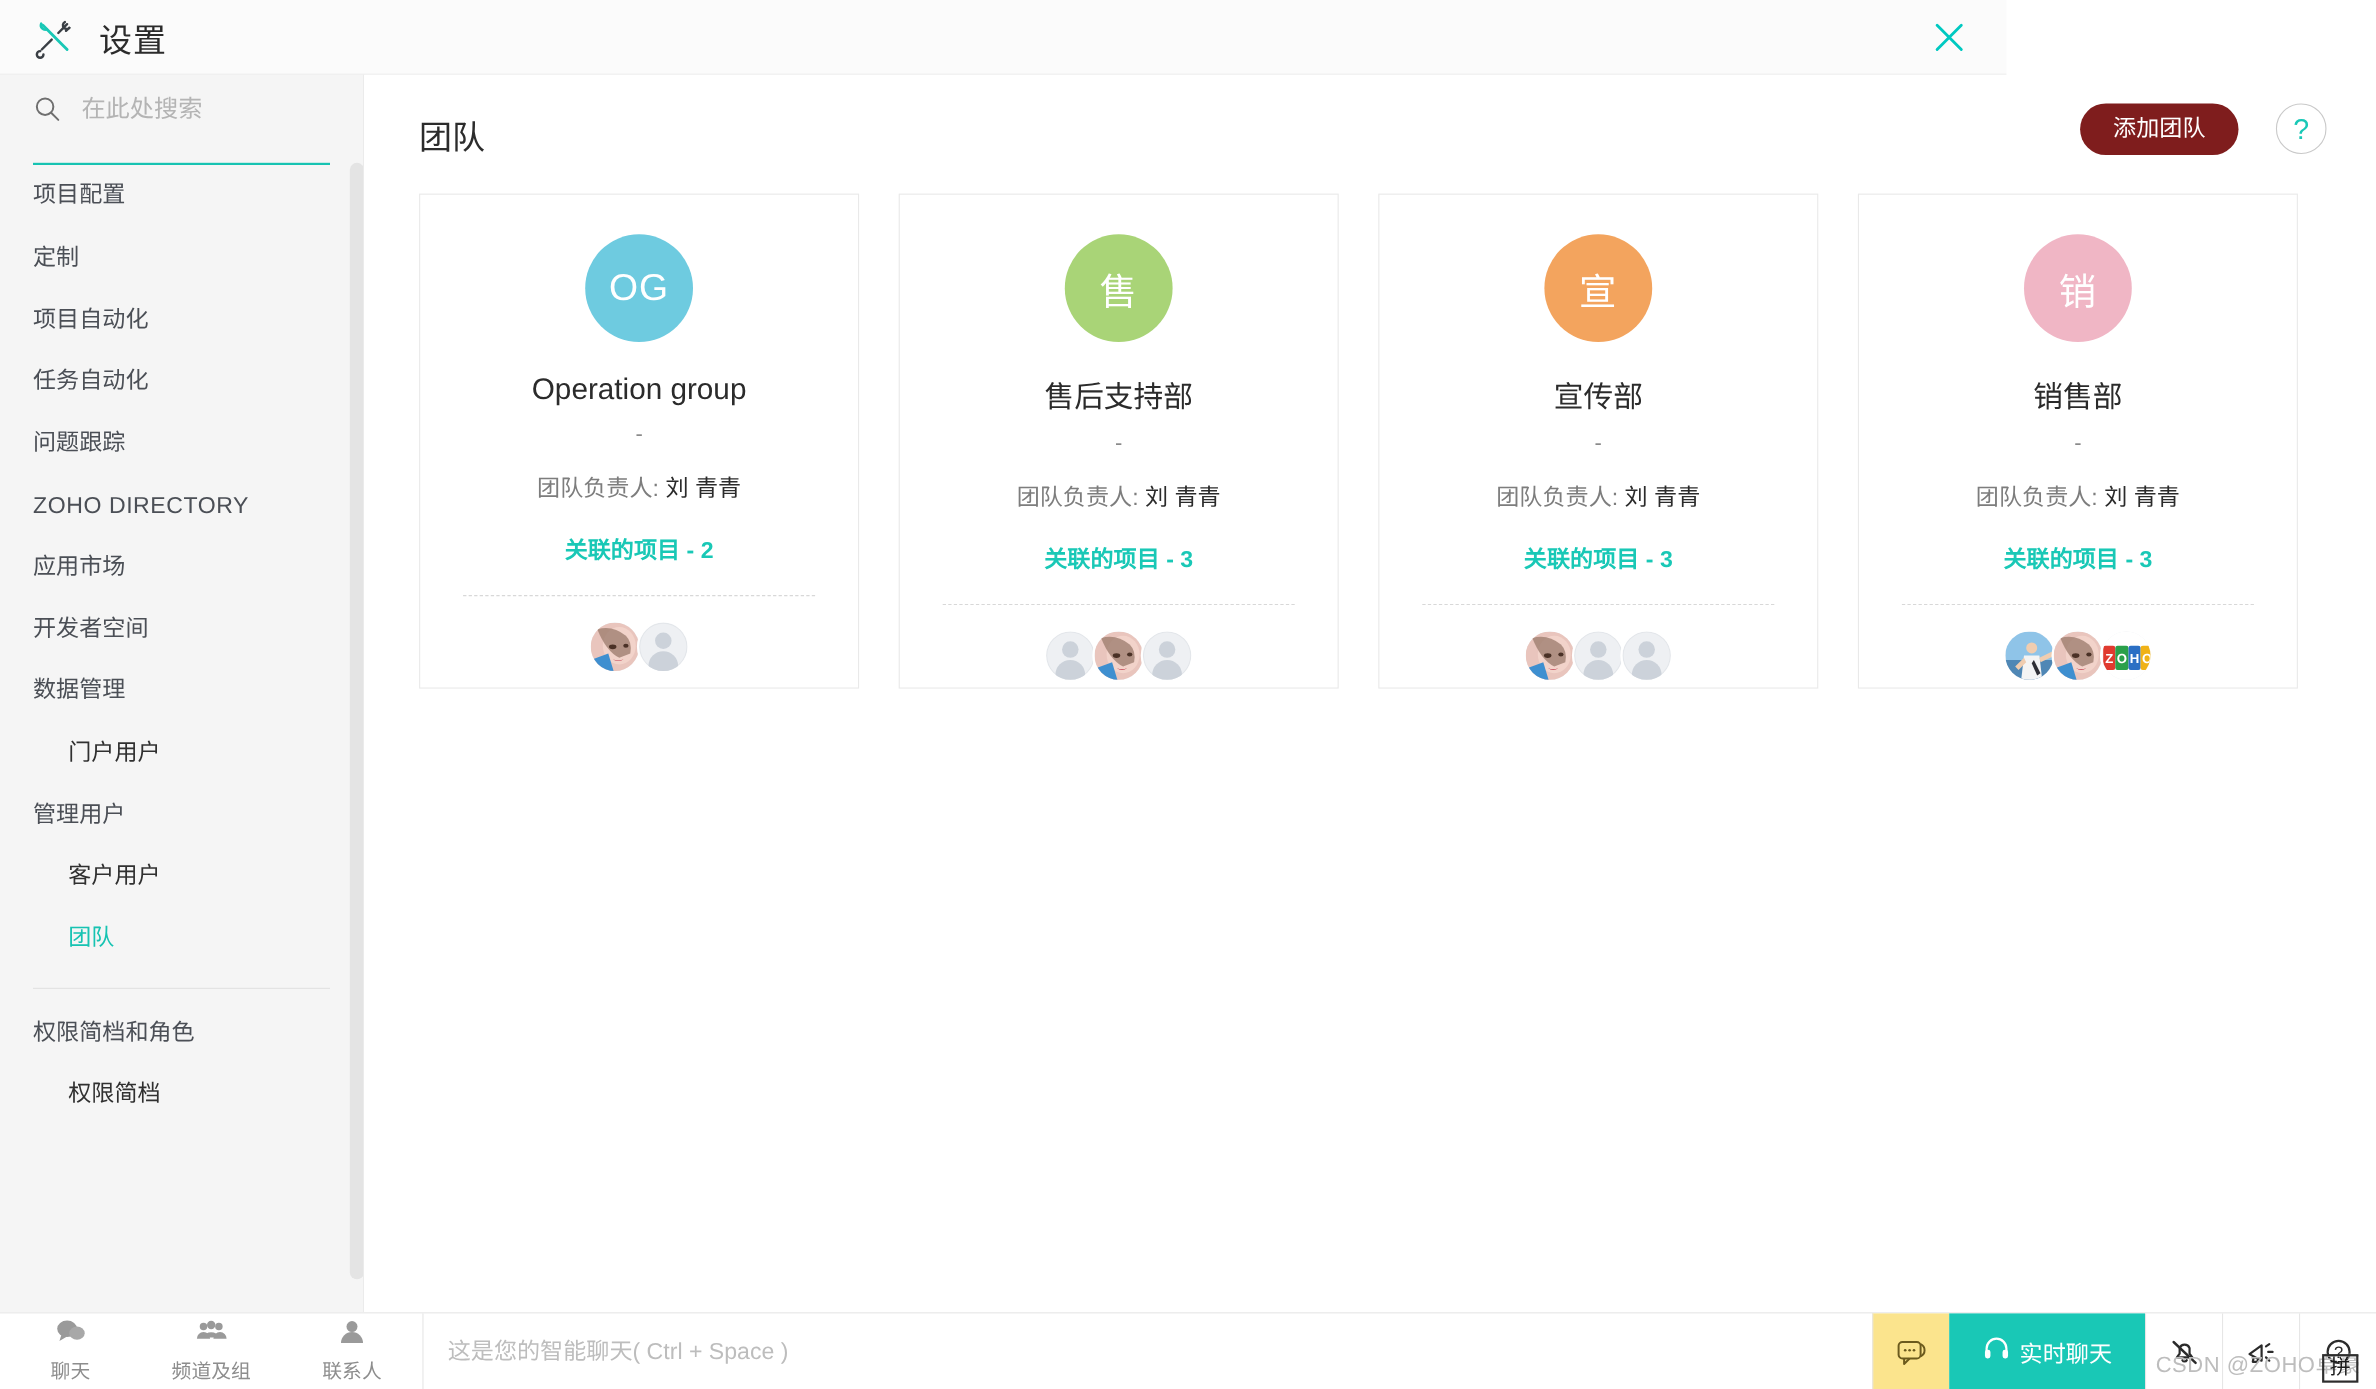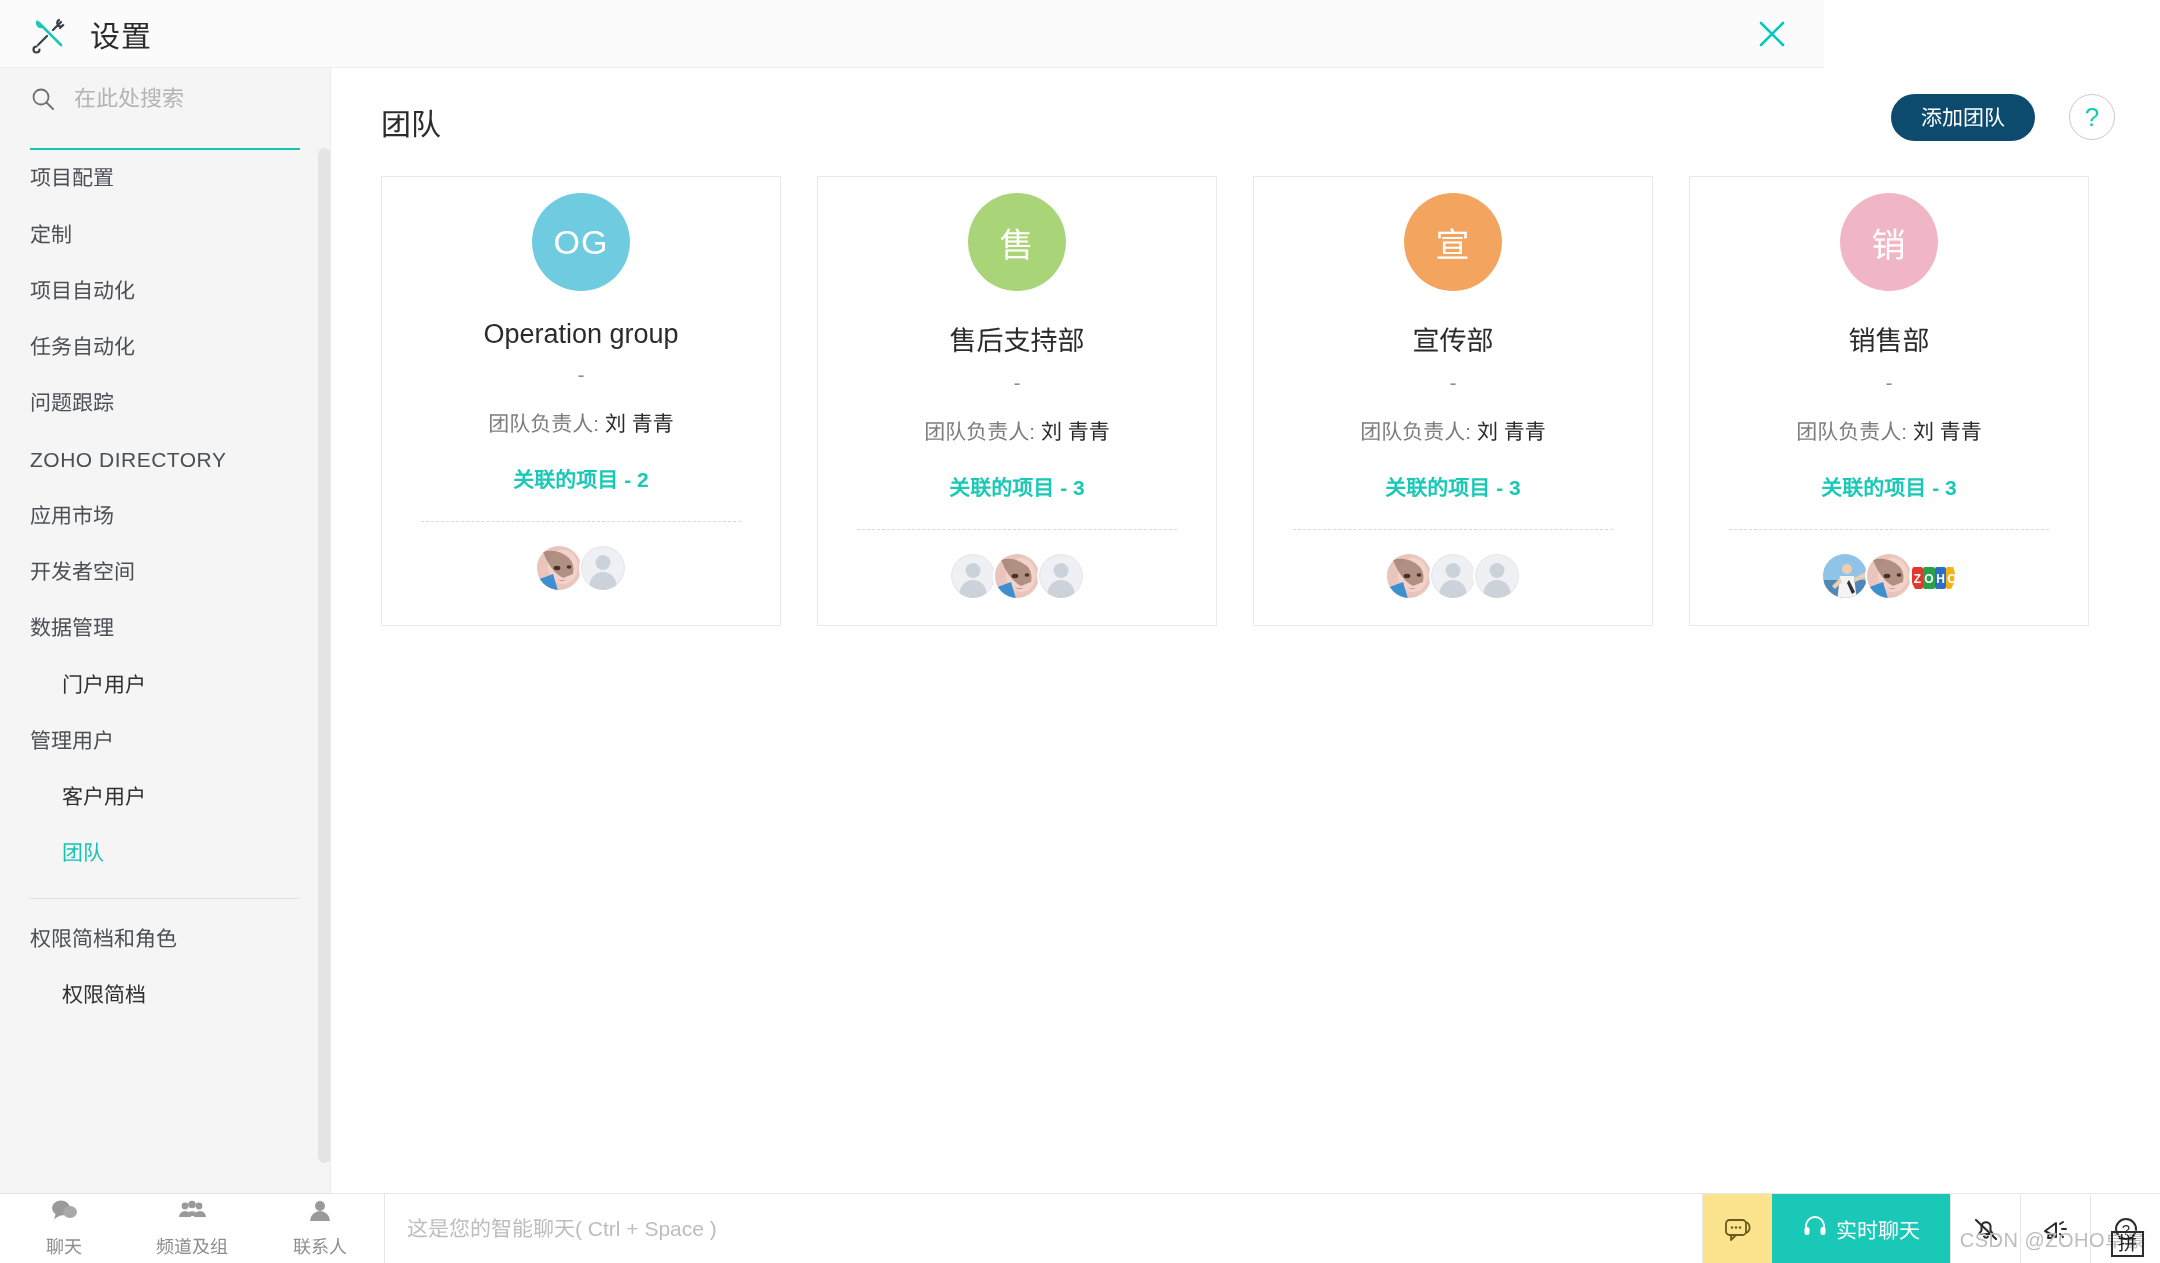--- a/index.html
+++ b/index.html
@@ -88,21 +88,21 @@
   }
   .main-head {
     position: relative; height: 94px;
   }
   .page-title {
     position: absolute; left: 50px; top: 32px;
     font-size: 30px; color: #2c2c2c;
   }
   .btn-add {
     position: absolute; right: 125px; top: 26px;
-    background: #0c4a6e; color: #fff; border: none;
+    background: #7f1d1d; color: #fff; border: none;
     font-family: inherit; font-size: 21px;
     padding: 13px 30px; border-radius: 30px; cursor: pointer;
     line-height: 1;
   }
   .btn-help {
     position: absolute; right: 45px; top: 26px;
     width: 46px; height: 46px; border-radius: 50%;
     border: 1.5px solid #c9c9c9; background: #fff;
     color: #19c8b6; font-size: 26px; line-height: 1;
     display: flex; align-items: center; justify-content: center;
@@ -110,21 +110,21 @@
   }
 
   .cards {
     position: absolute; left: 50px; top: 108px;
     display: flex; gap: 36px;
   }
   .card {
     width: 400px; height: 450px;
     border: 1px solid #e9e9e9; background: #fff;
     display: flex; flex-direction: column; align-items: center;
-    padding-top: 16px;
+    padding-top: 36px;
   }
   .avatar-big {
     width: 98px; height: 98px; border-radius: 50%;
     display: flex; align-items: center; justify-content: center;
     color: #fff; font-size: 34px; letter-spacing: 1px;
   }
   .card-name {
     margin-top: 28px; font-size: 27px; color: #2b2b2b; text-align: center;
   }
   .card-dash { margin-top: 14px; font-size: 20px; color: #8a8a8a; }

